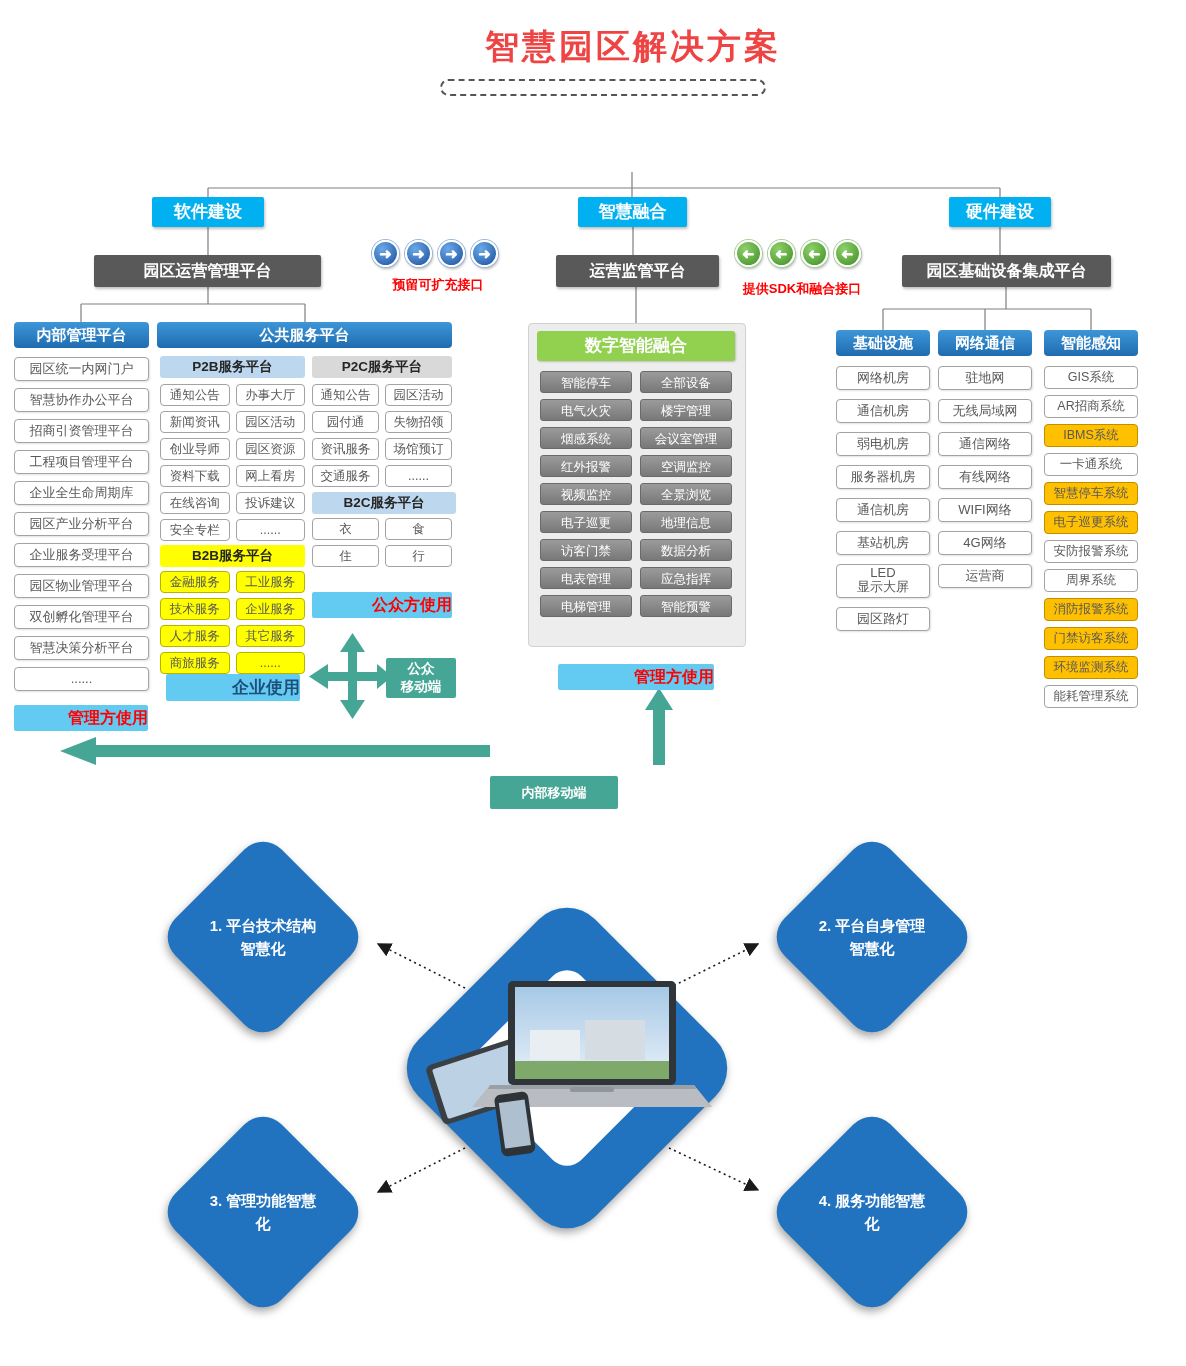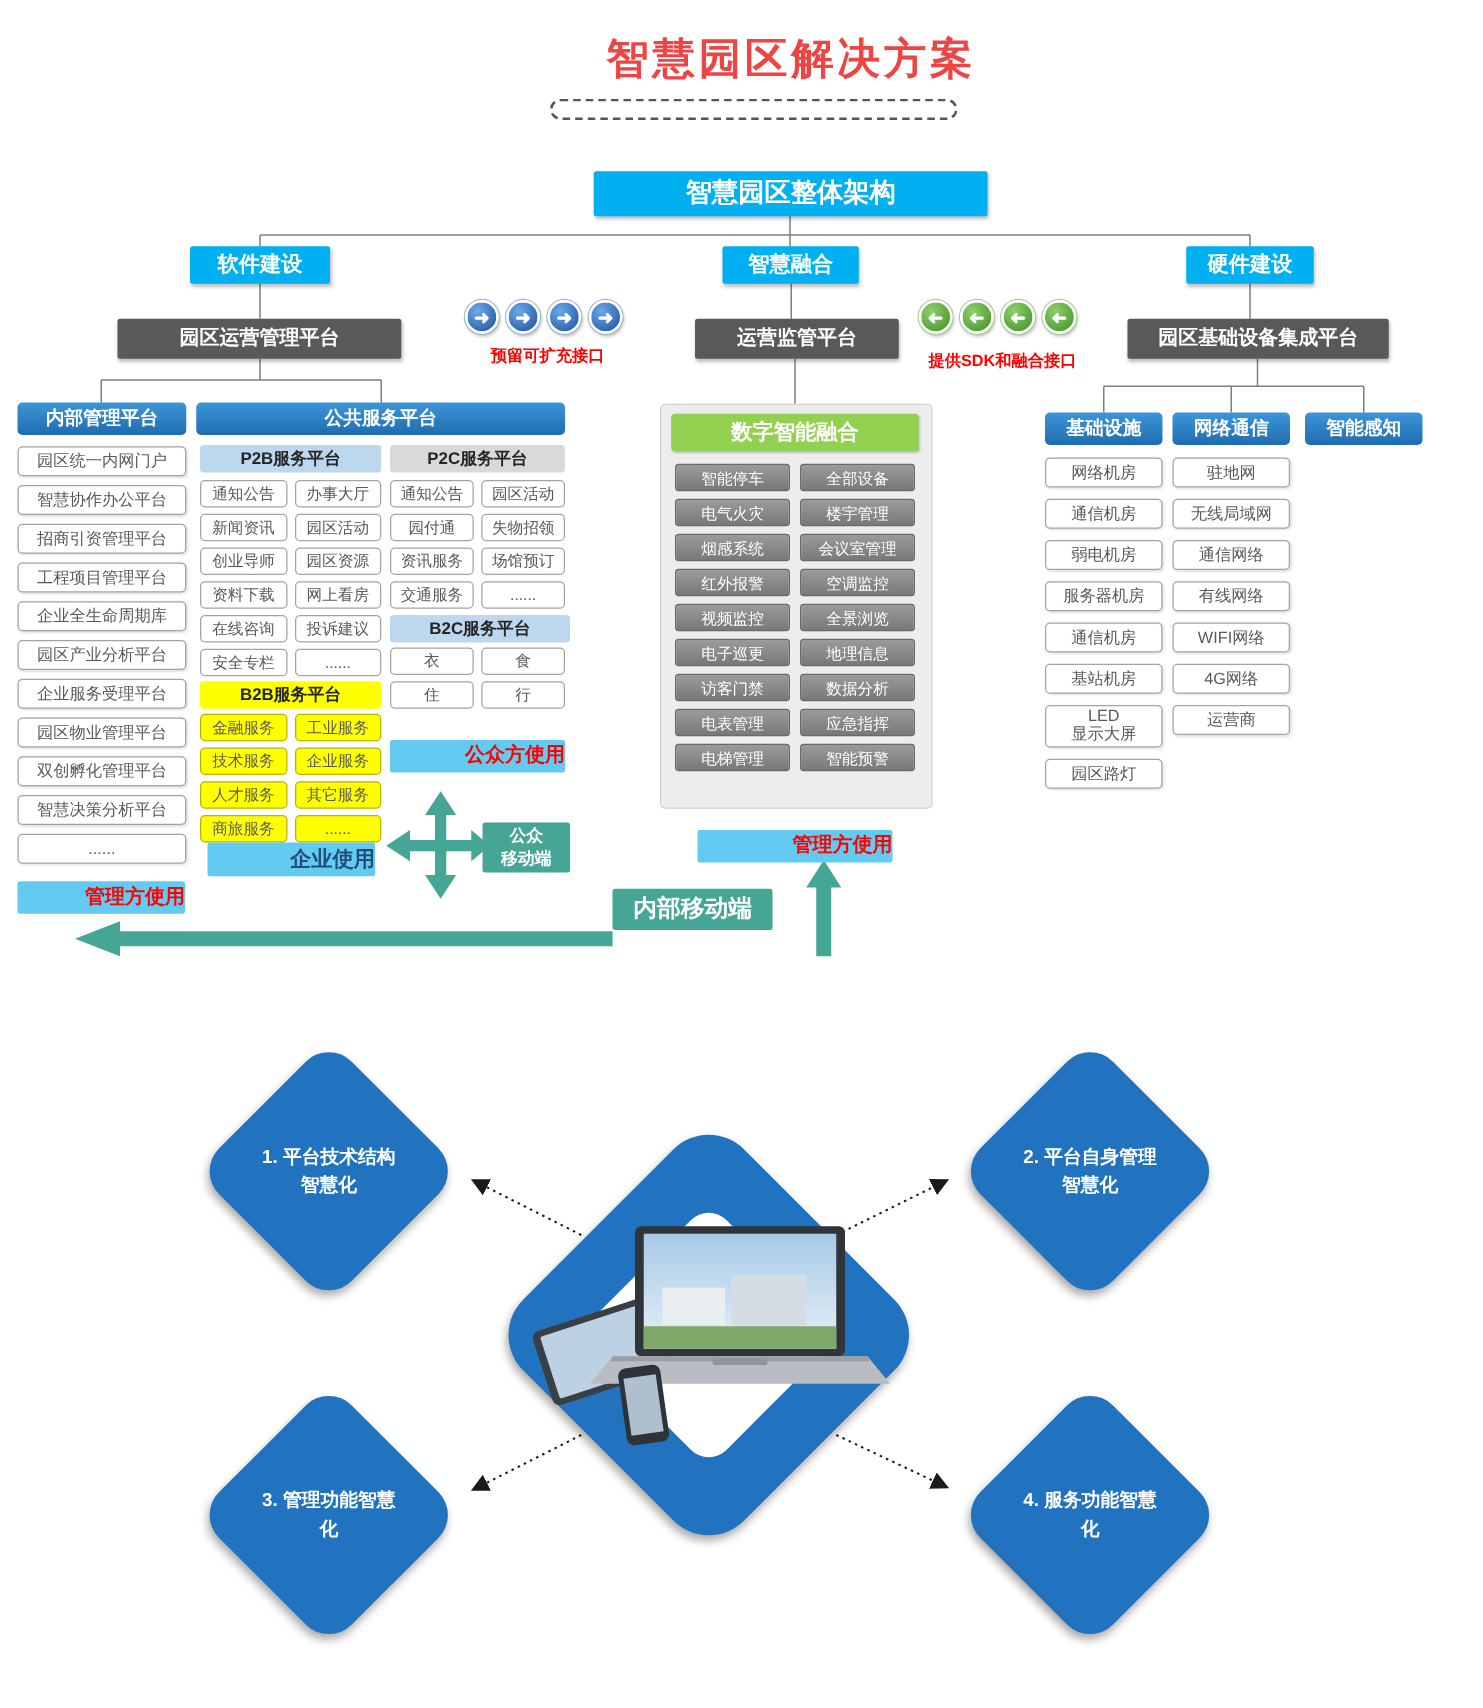--- a/index.html
+++ b/index.html
@@ -77,21 +77,20 @@
       <path d="M465 988 L378 944" marker-end="url(#arrowB)"></path>
       <path d="M669 988 L758 944" marker-end="url(#arrowB)"></path>
       <path d="M465 1148 L378 1192" marker-end="url(#arrowB)"></path>
       <path d="M669 1148 L758 1190" marker-end="url(#arrowB)"></path>
     </g>
   </svg>
 
   <div class="abs title" style="left:0;top:24px;width:100%;">智慧园区解决方案</div>
   <div class="abs dashedoval" style="left:440px;top:79px;width:322px;height:13px;"></div>
 
-  <div class="abs cyanbox" style="left:475px;top:137px;width:315px;height:36px;line-height:36px;font-size:21px;">智慧园区整体架构</div>
   <div class="abs cyanbox" style="left:152px;top:197px;width:112px;height:30px;line-height:30px;font-size:17px;">软件建设</div>
   <div class="abs cyanbox" style="left:578px;top:197px;width:109px;height:30px;line-height:30px;font-size:17px;">智慧融合</div>
   <div class="abs cyanbox" style="left:949px;top:197px;width:102px;height:30px;line-height:30px;font-size:17px;">硬件建设</div>
 
   <div class="abs darkbox" style="left:94px;top:255px;width:227px;height:32px;line-height:32px;font-size:16px;">园区运营管理平台</div>
   <div class="abs darkbox" style="left:556px;top:255px;width:163px;height:32px;line-height:32px;font-size:16px;">运营监管平台</div>
   <div class="abs darkbox" style="left:902px;top:255px;width:209px;height:32px;line-height:32px;font-size:16px;">园区基础设备集成平台</div>
 
   <div class="abs" style="left:372px;top:240px;display:flex;gap:6px;">
     <div class="circle bluec">
@@ -213,21 +212,21 @@
     <div class="fcell">地理信息</div>
     <div class="fcell">访客门禁</div>
     <div class="fcell">数据分析</div>
     <div class="fcell">电表管理</div>
     <div class="fcell">应急指挥</div>
     <div class="fcell">电梯管理</div>
     <div class="fcell">智能预警</div>
   </div>
   <div class="abs usage red" style="left:558px;top:664px;width:156px;height:26px;line-height:26px;font-size:16px;">管理方使用</div>
 
-  <div class="abs tealbox" style="left:490px;top:711px;width:128px;height:33px;line-height:33px;font-size:19px;">内部移动端</div>
+  <div class="abs tealbox" style="left:490px;top:776px;width:128px;height:33px;line-height:33px;font-size:13px;">内部移动端</div>
 
   <div class="abs bluehdr" style="left:836px;top:330px;width:94px;height:26px;line-height:26px;">基础设施</div>
   <div class="abs bluehdr" style="left:938px;top:330px;width:94px;height:26px;line-height:26px;">网络通信</div>
   <div class="abs bluehdr" style="left:1044px;top:330px;width:94px;height:26px;line-height:26px;">智能感知</div>
 
   <div class="abs colflex2" style="left:836px;top:366px;width:94px;">
     <div class="item">网络机房</div>
     <div class="item">通信机房</div>
     <div class="item">弱电机房</div>
     <div class="item">服务器机房</div>
@@ -241,20 +240,34 @@
   <div class="abs colflex2" style="left:938px;top:366px;width:94px;">
     <div class="item">驻地网</div>
     <div class="item">无线局域网</div>
     <div class="item">通信网络</div>
     <div class="item">有线网络</div>
     <div class="item">WIFI网络</div>
     <div class="item">4G网络</div>
     <div class="item">运营商</div>
   </div>
 
+  <div class="abs colflex3" style="left:1044px;top:366px;width:94px;">
+    <div class="cell c3cell">GIS系统</div>
+    <div class="cell c3cell">AR招商系统</div>
+    <div class="cell c3cell hl">IBMS系统</div>
+    <div class="cell c3cell">一卡通系统</div>
+    <div class="cell c3cell hl">智慧停车系统</div>
+    <div class="cell c3cell hl">电子巡更系统</div>
+    <div class="cell c3cell">安防报警系统</div>
+    <div class="cell c3cell">周界系统</div>
+    <div class="cell c3cell hl">消防报警系统</div>
+    <div class="cell c3cell hl">门禁访客系统</div>
+    <div class="cell c3cell hl">环境监测系统</div>
+    <div class="cell c3cell">能耗管理系统</div>
+  </div>
 
   <div class="abs diamond" style="left:188px;top:862px;width:150px;height:150px;"></div>
   <div class="abs dlabel" style="left:188px;top:862px;width:150px;height:150px;padding:0 18px;">1. 平台技术结构智慧化</div>
 
   <div class="abs diamond" style="left:797px;top:862px;width:150px;height:150px;"></div>
   <div class="abs dlabel" style="left:797px;top:862px;width:150px;height:150px;padding:0 18px;">2. 平台自身管理智慧化</div>
 
   <div class="abs diamond" style="left:188px;top:1137px;width:150px;height:150px;"></div>
   <div class="abs dlabel" style="left:188px;top:1137px;width:150px;height:150px;padding:0 20px;">3. 管理功能智慧化</div>
 

